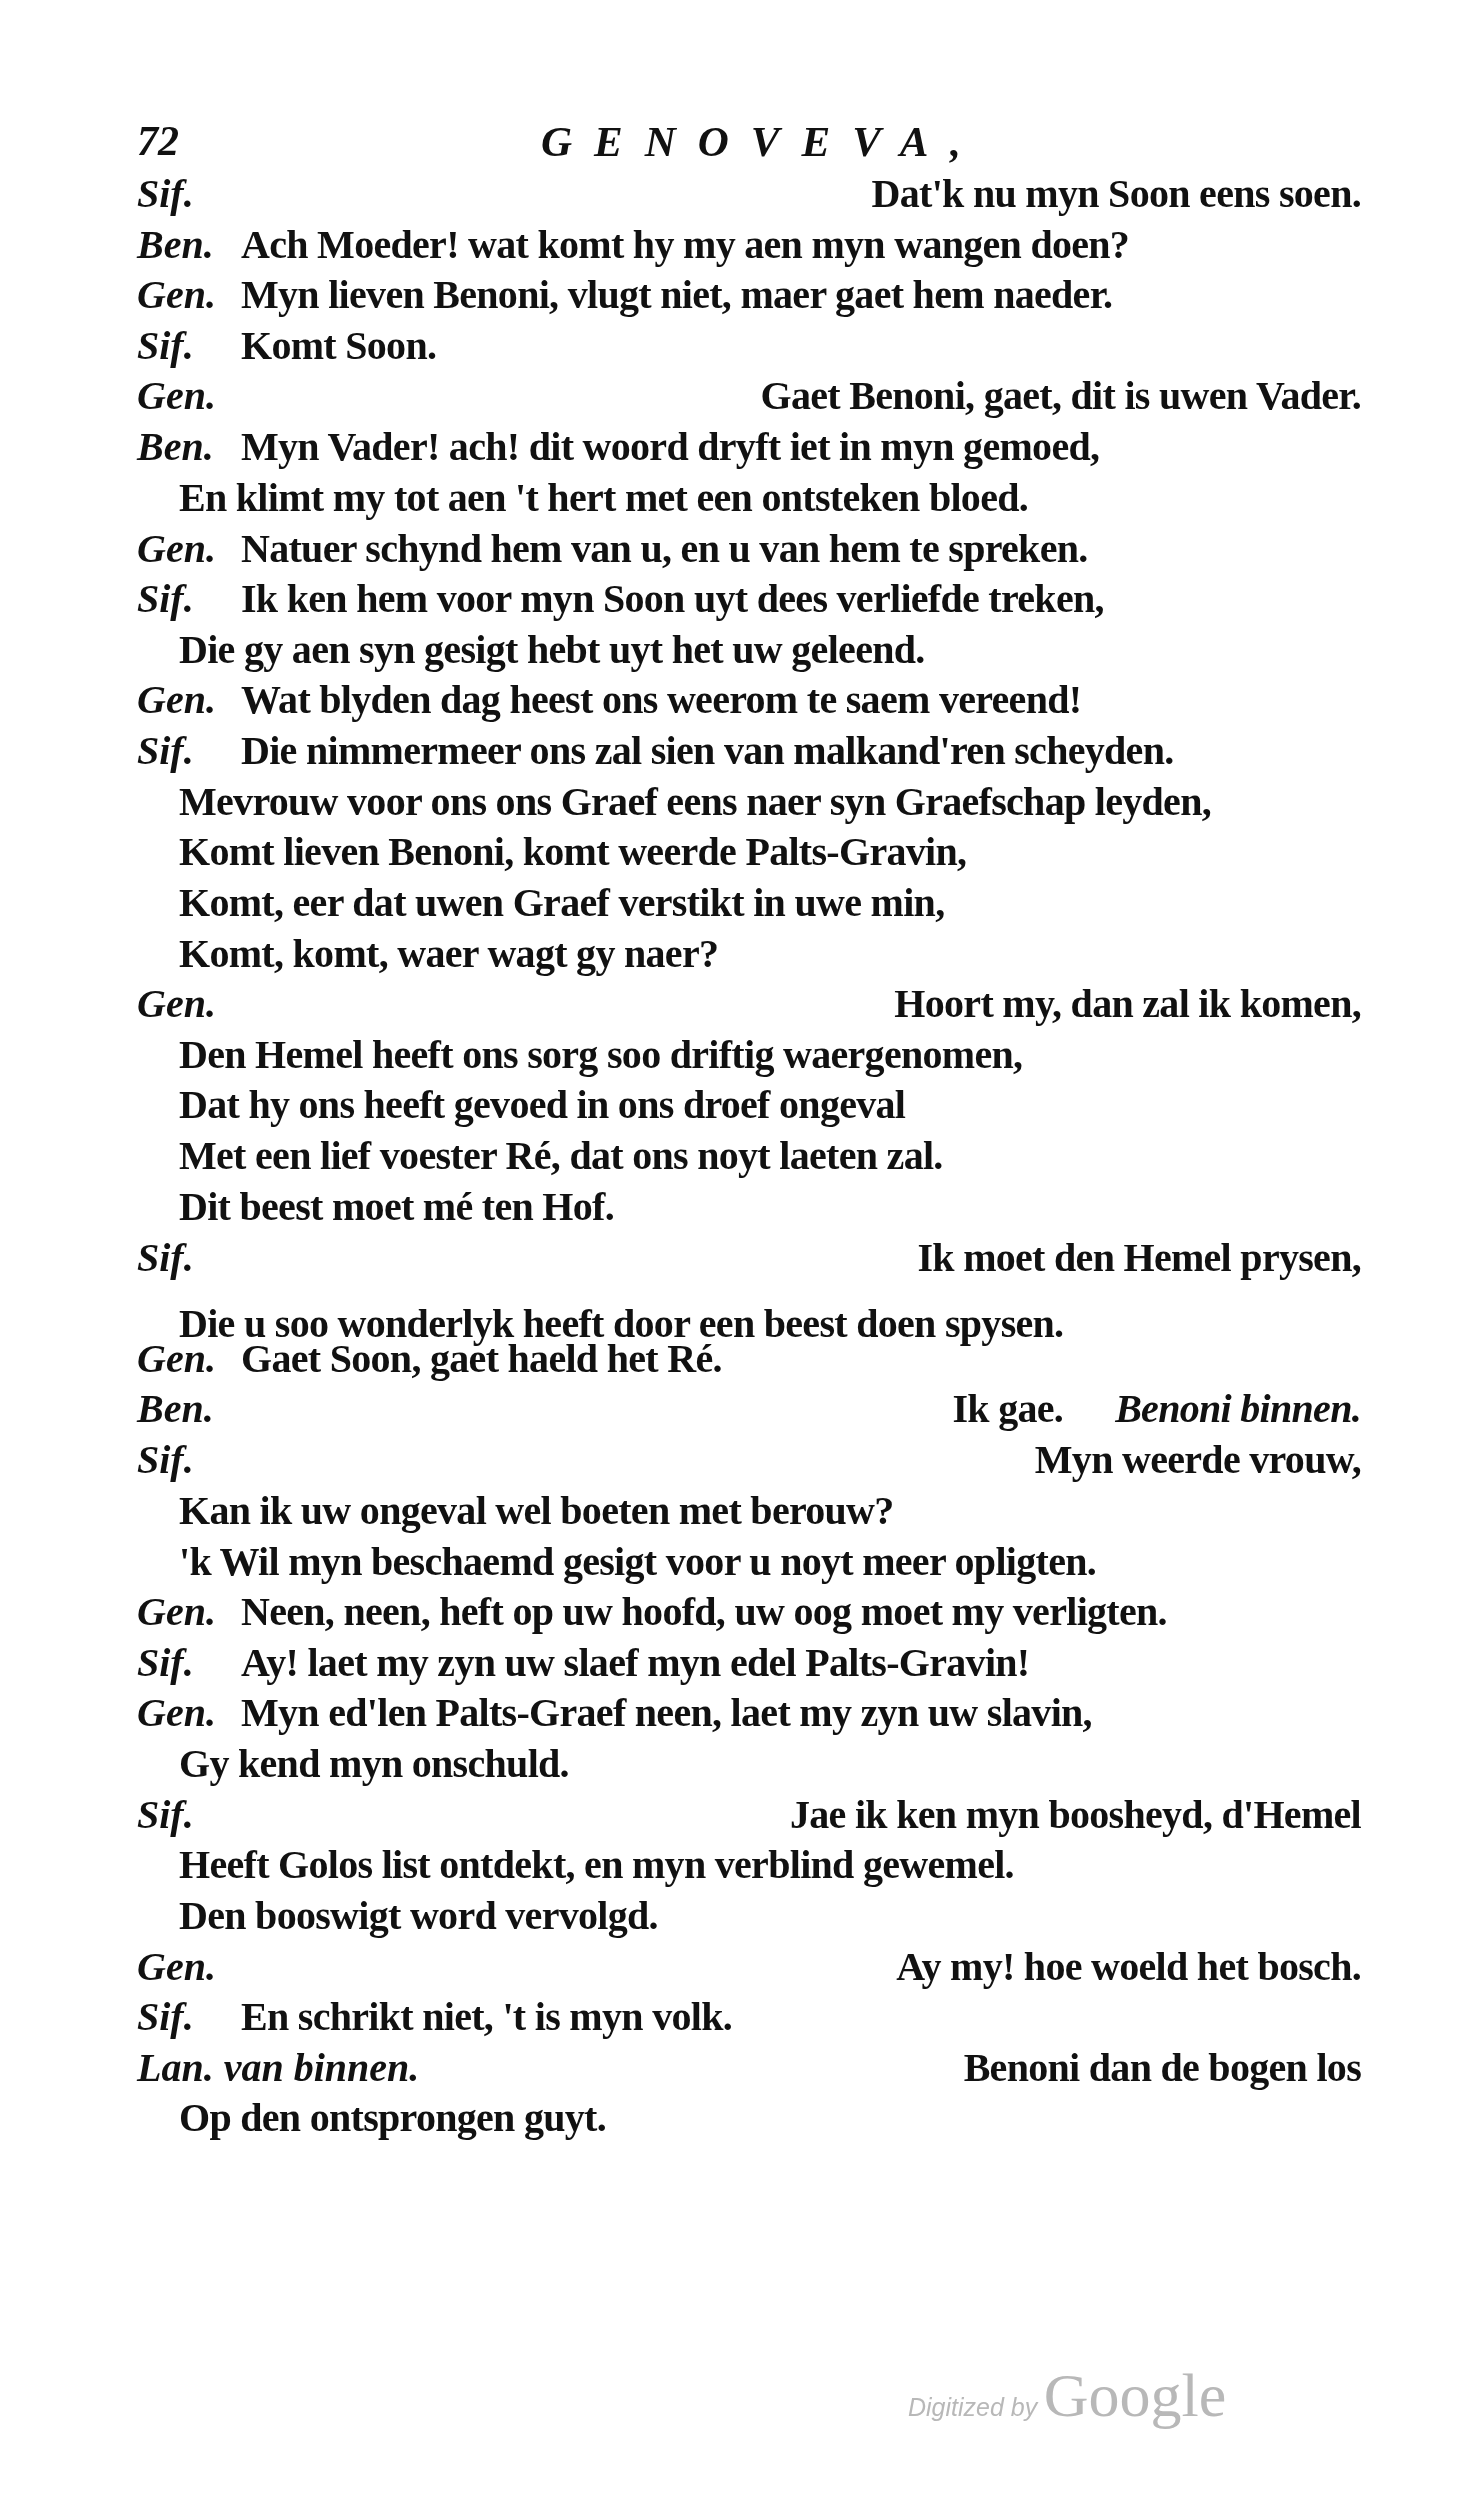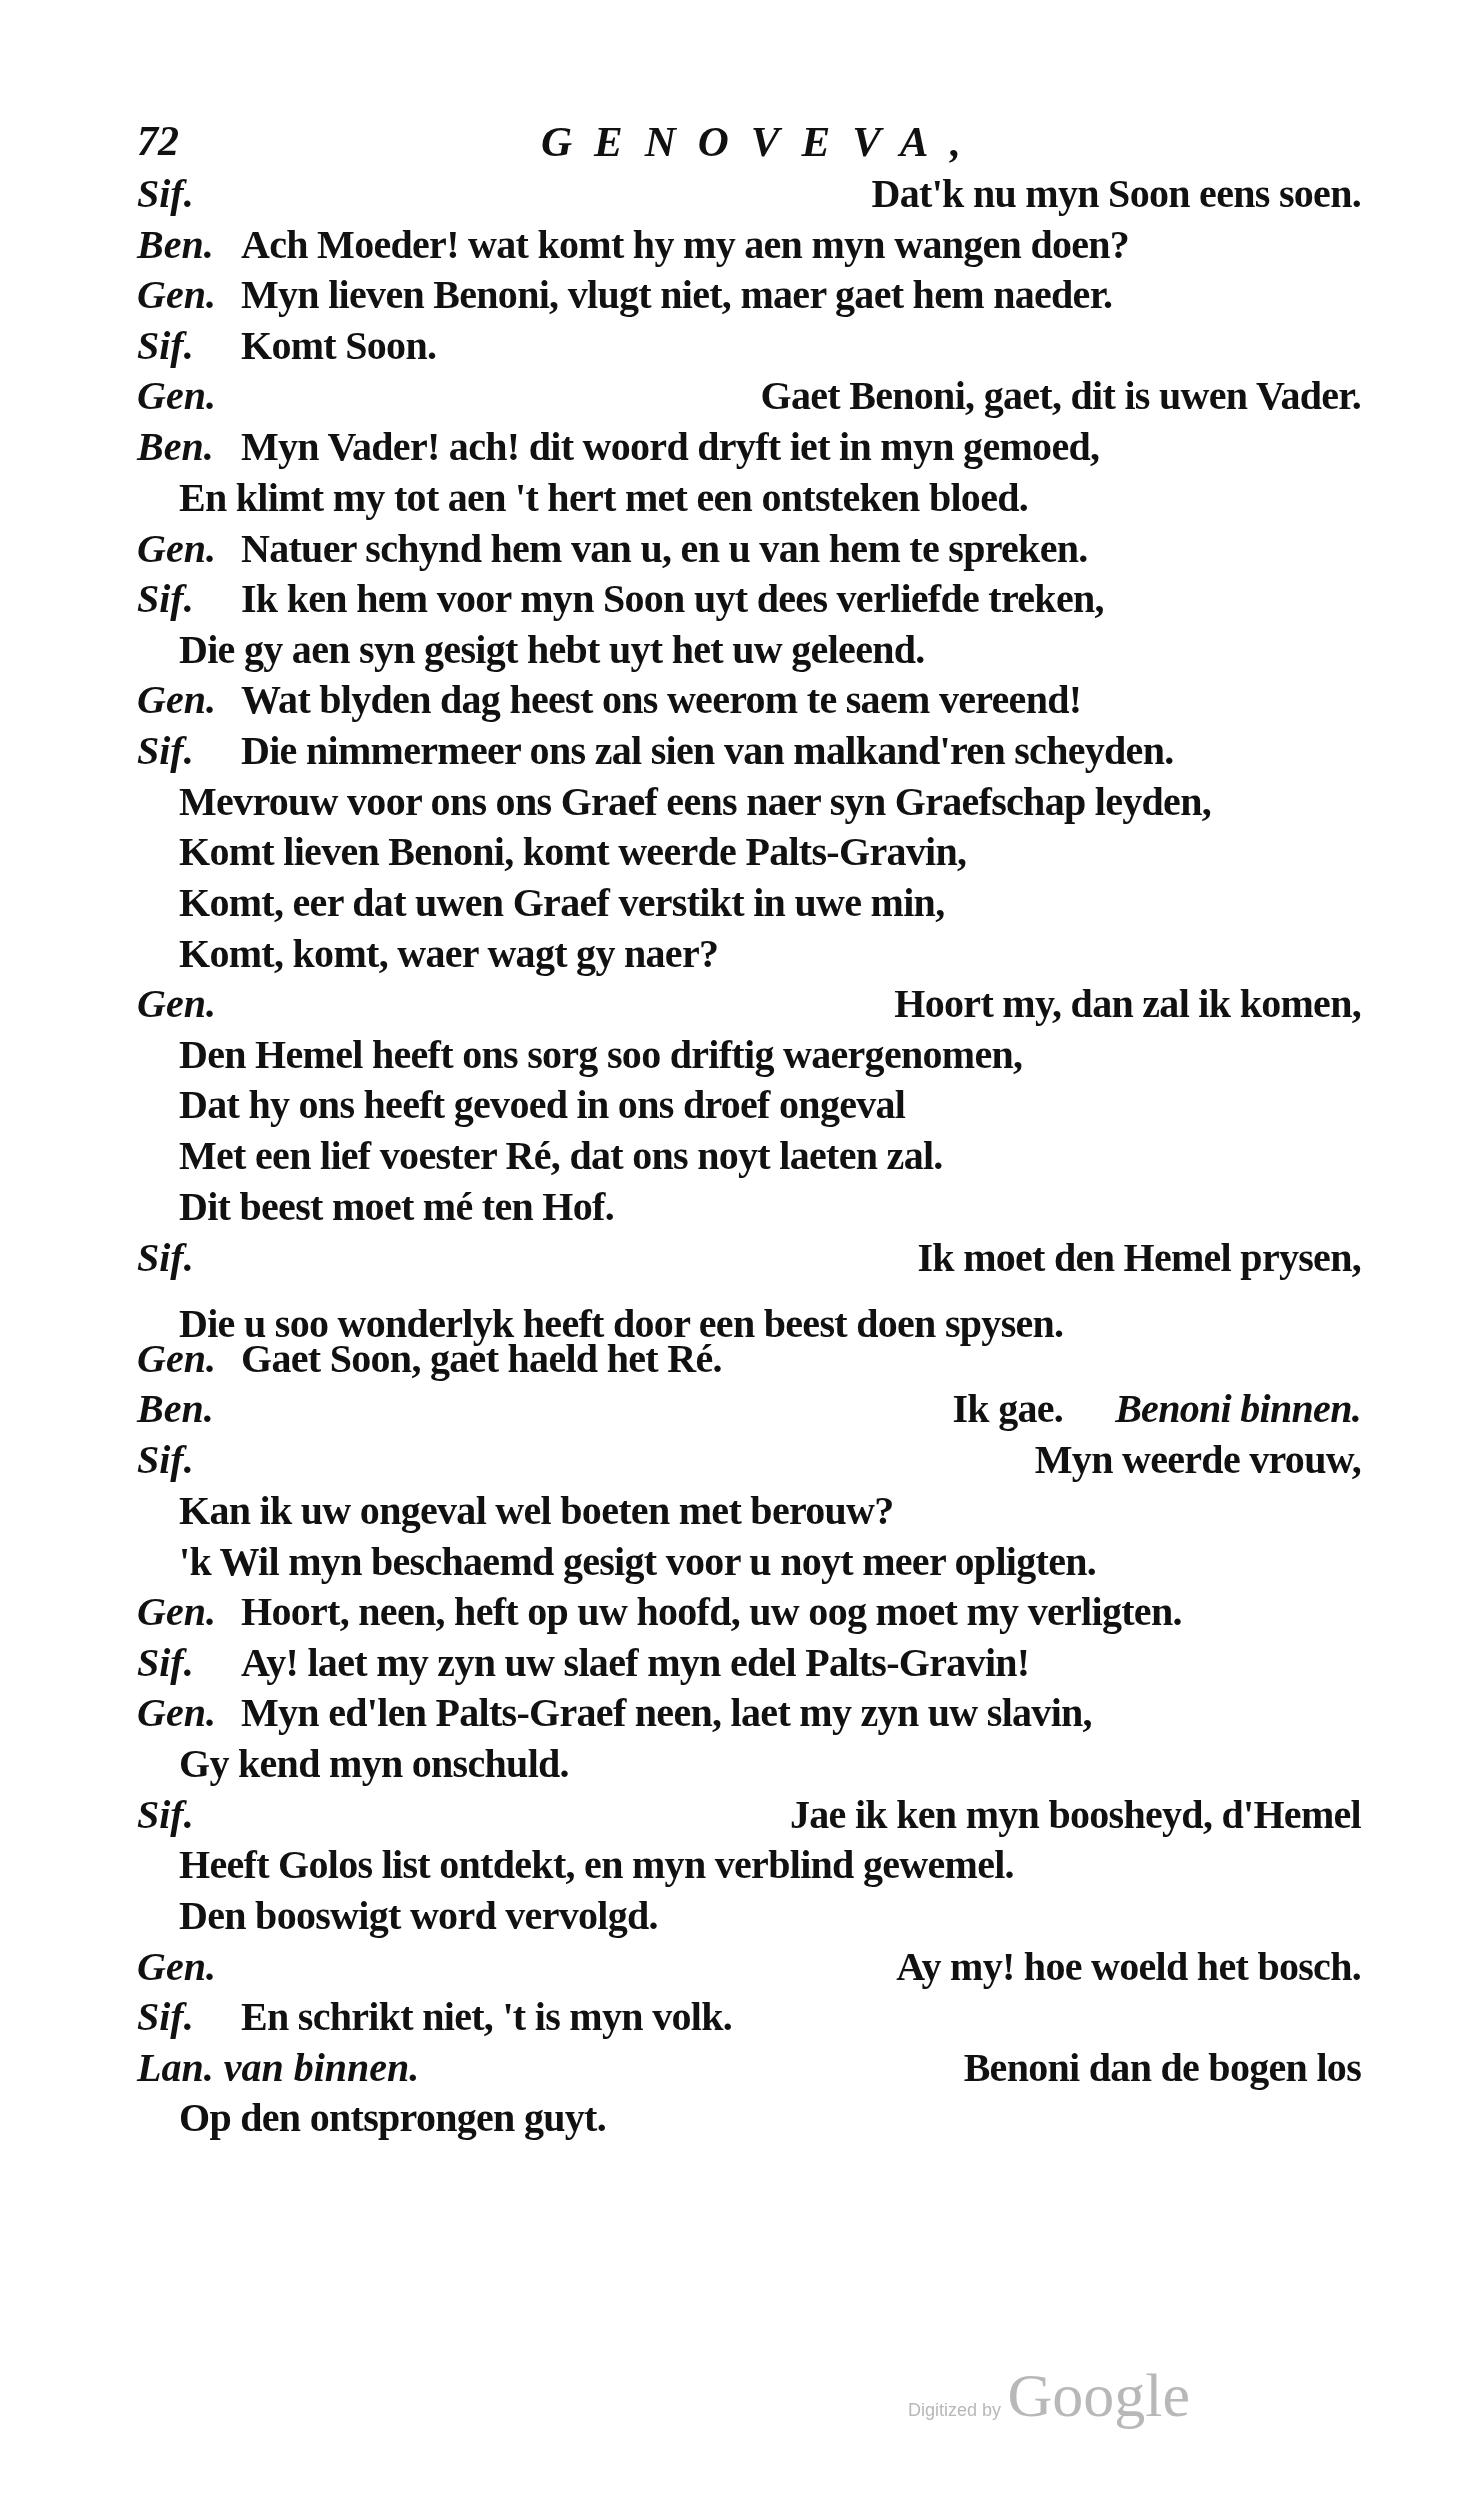--- a/index.html
+++ b/index.html
@@ -10,21 +10,21 @@
     .page-number { position: absolute; left: 0; top: 0; font-size: 42px; font-weight: bold; font-style: italic; text-align: center; }
     .running-title { position: absolute; left: 404px; top: 0; font-size: 43px; font-weight: bold; font-style: italic; letter-spacing: 22px; }
     .line { position: absolute; left: 137px; width: 1224px; height: 51px; font-size: 40px; line-height: 51px; white-space: nowrap; }
     .speaker { position: absolute; left: 0; top: 0; font-style: italic; font-weight: bold; }
     .speech { position: absolute; top: 0; font-weight: bold; letter-spacing: -0.7px; }
     .speech.after-speaker { left: 104px; }
     .speech.indent { left: 42px; }
     .speech.right { right: 0; }
     .stage-direction { font-style: italic; font-weight: bold; }
     .watermark { position: absolute; left: 908px; top: 2360px; color: #b8b8b8; white-space: nowrap; }
-    .watermark .small { font-family: "Liberation Sans", "DejaVu Sans", sans-serif; font-size: 18px; }
+    .watermark .small { font-family: "Liberation Sans", "DejaVu Sans", sans-serif; font-size: 25px; font-style: italic; }
     .watermark .big { font-family: "Liberation Serif", "DejaVu Serif", serif; font-size: 62px; margin-left: 3.9px; }
   </style>
 </head>
 <body>
 
 <div class="page">
   <div class="header">
     <span class="page-number">72</span>
     <span class="running-title">GENOVEVA,</span>
   </div>
@@ -124,21 +124,21 @@
         <span class="speech right"><span>Myn weerde vrouw,</span></span>
       </div>
       <div class="line" style="top: 1485px;">
         <span class="speech indent"><span>Kan ik uw ongeval wel boeten met berouw?</span></span>
       </div>
       <div class="line" style="top: 1536px;">
         <span class="speech indent"><span>'k Wil myn beschaemd gesigt voor u noyt meer opligten.</span></span>
       </div>
       <div class="line" style="top: 1586px;">
         <span class="speaker">Gen.</span>
-        <span class="speech after-speaker"><span>Hoort, neen, heft op uw hoofd, uw oog moet my verligten.</span></span>
+        <span class="speech after-speaker"><span>Neen, neen, heft op uw hoofd, uw oog moet my verligten.</span></span>
       </div>
       <div class="line" style="top: 1637px;">
         <span class="speaker">Sif.</span>
         <span class="speech after-speaker"><span>Ay! laet my zyn uw slaef myn edel Palts-Gravin!</span></span>
       </div>
       <div class="line" style="top: 1687px;">
         <span class="speaker">Gen.</span>
         <span class="speech after-speaker"><span>Myn ed'len Palts-Graef neen, laet my zyn uw slavin,</span></span>
       </div>
       <div class="line" style="top: 1738px;">

